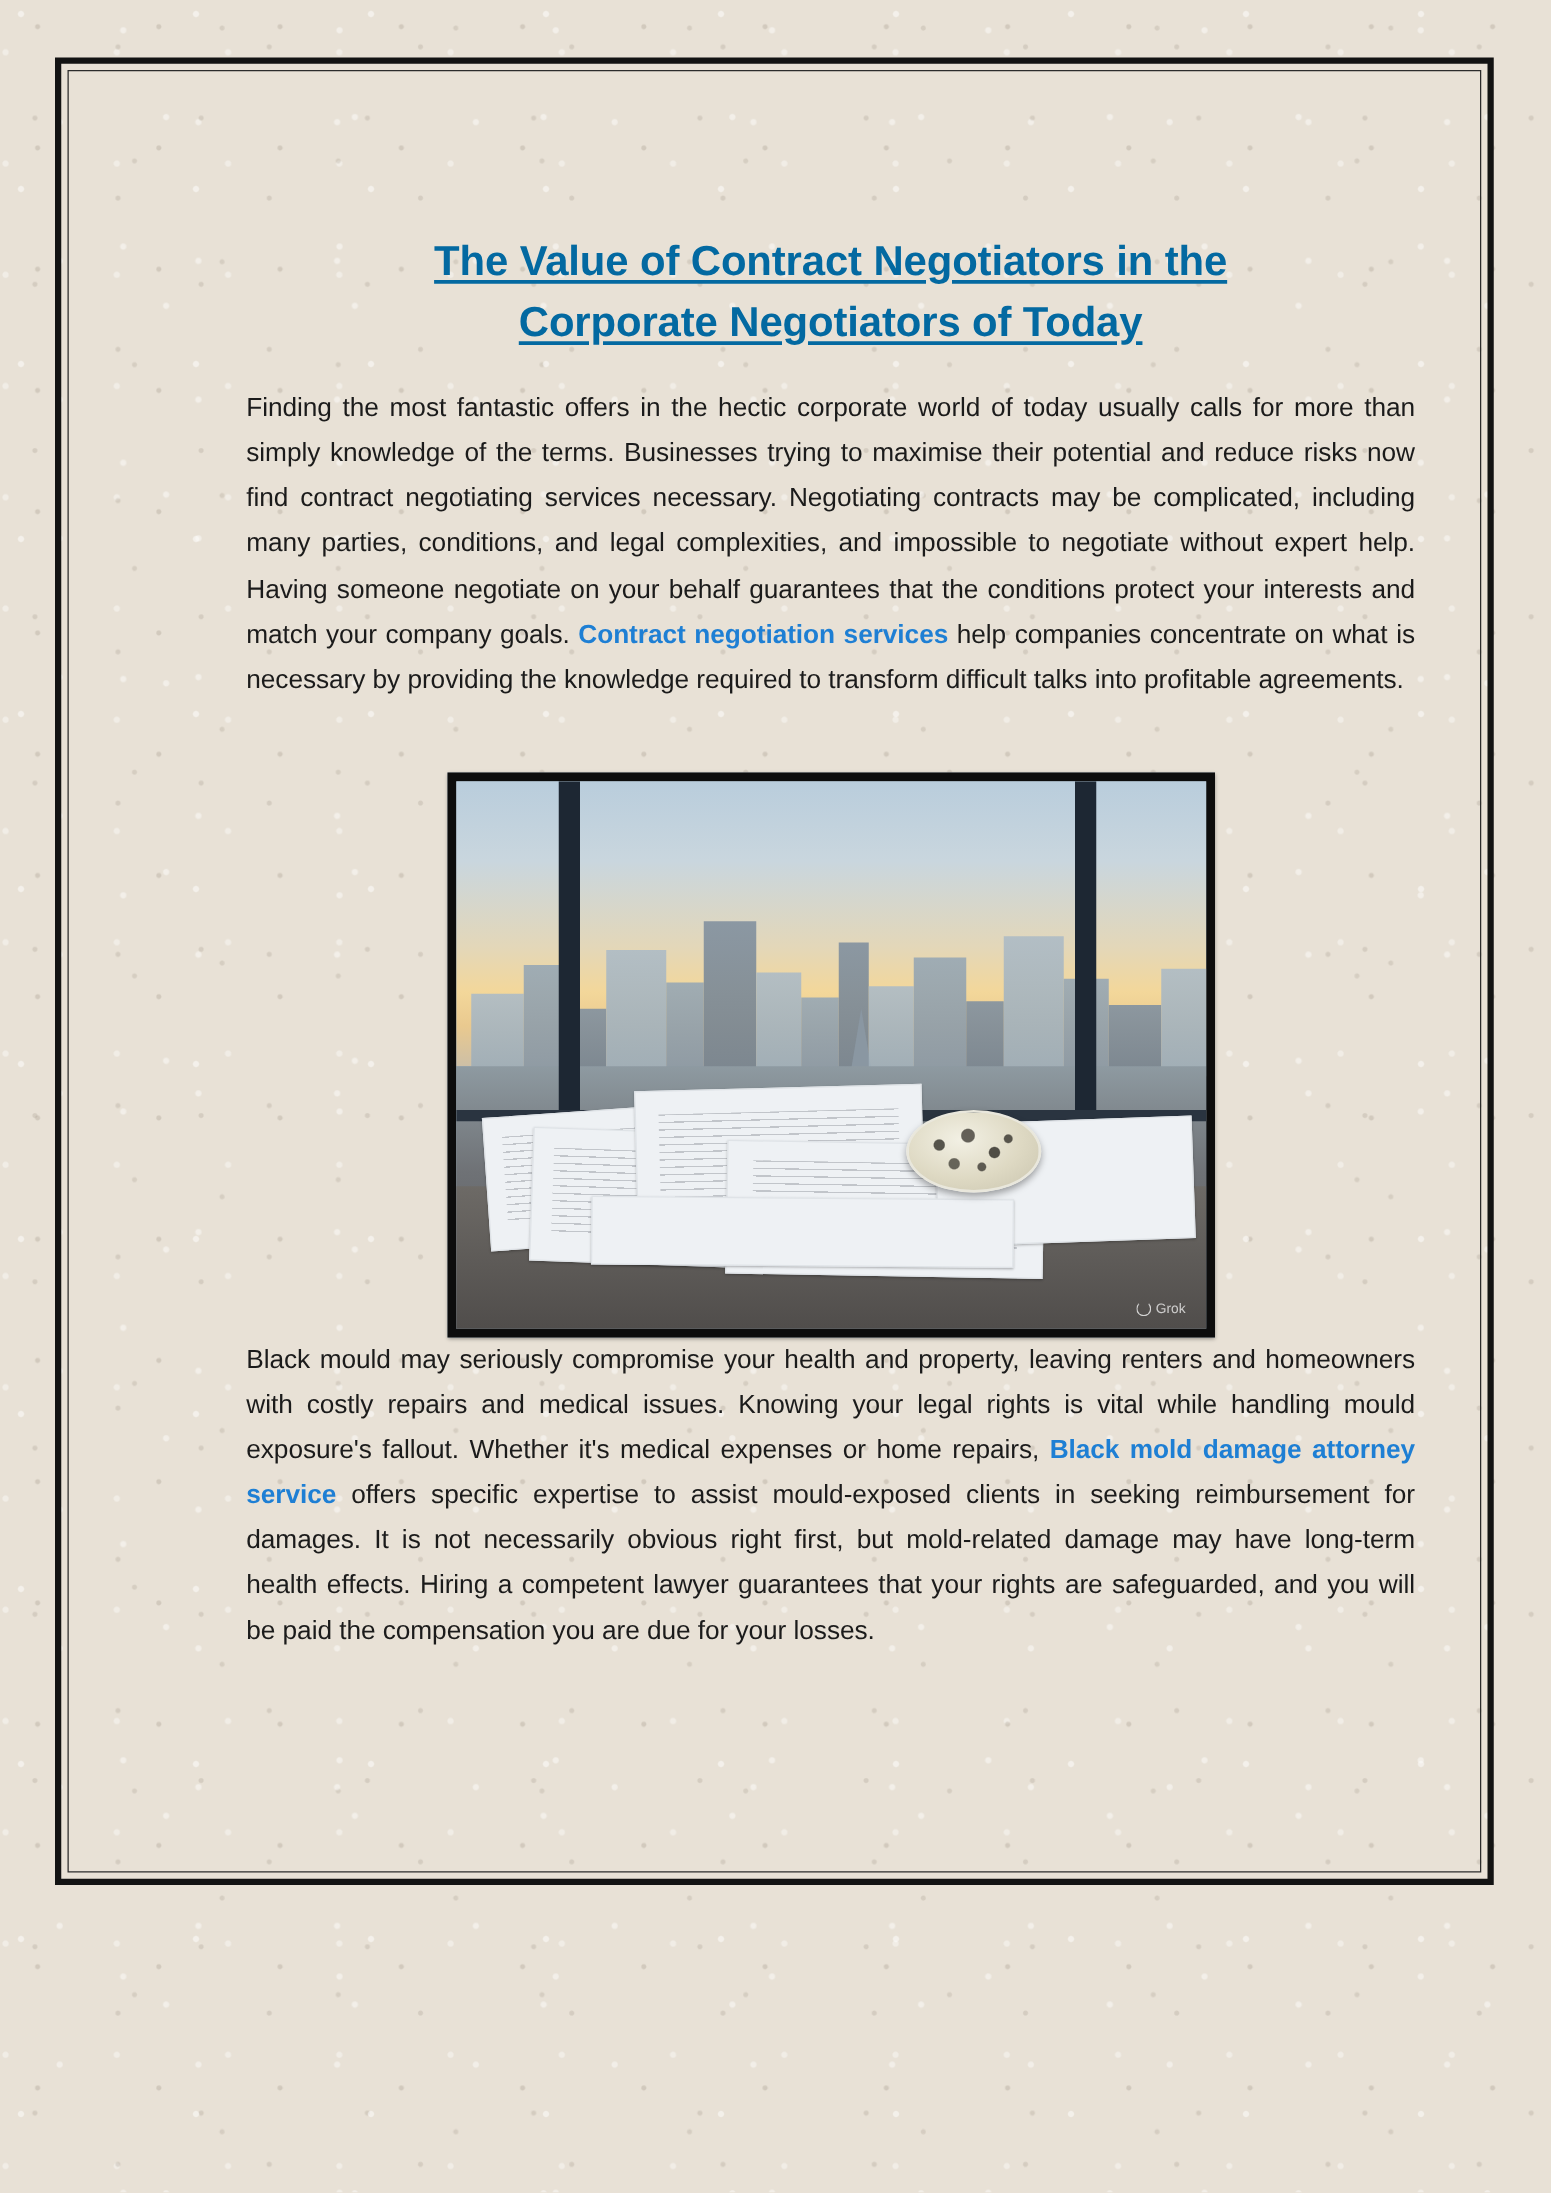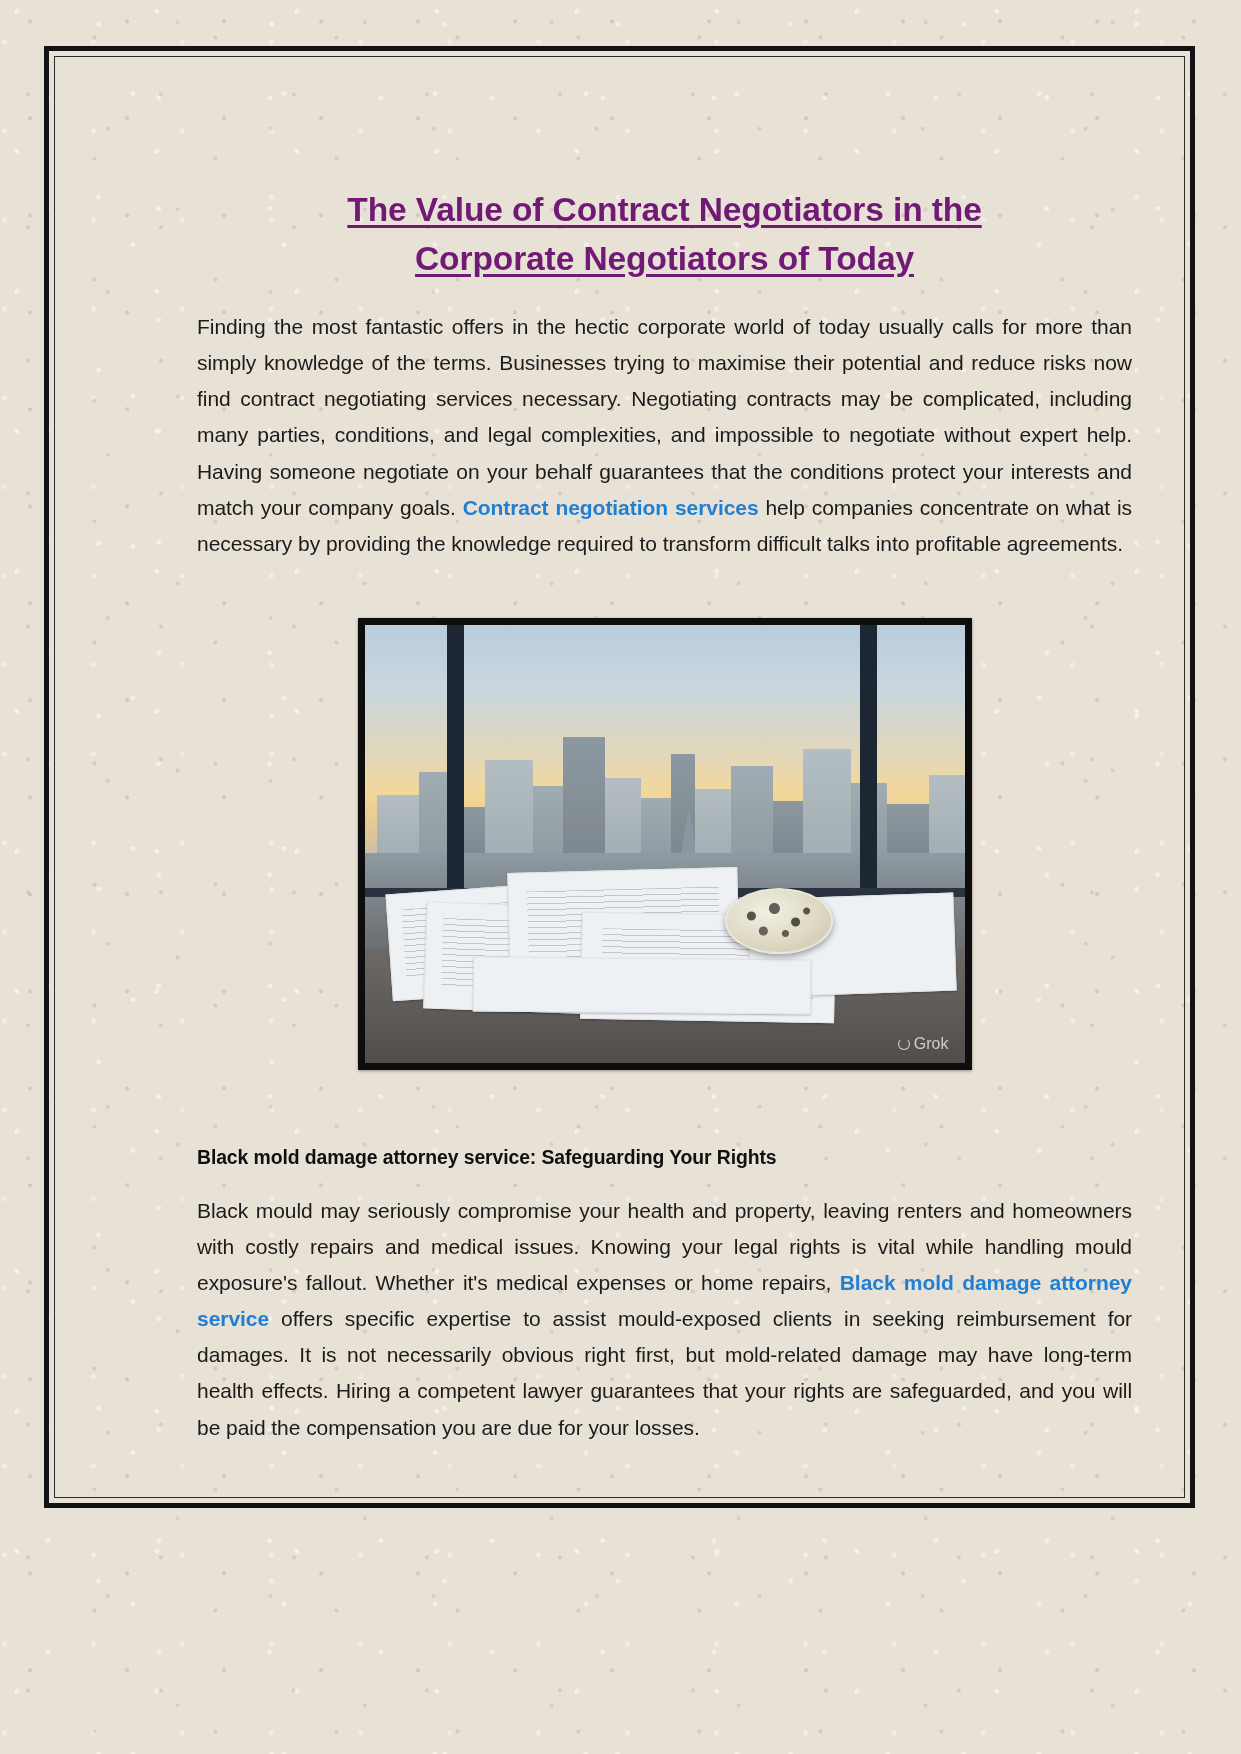--- a/index.html
+++ b/index.html
@@ -55,21 +55,21 @@
     position: absolute;
     left: 148px;
     top: 135px;
     width: 935px;
   }
   h1.doc-title {
     font-size: 33.5px;
     line-height: 1.45;
     font-weight: bold;
     text-align: center;
-    color: #701a75;
+    color: #0369a1;
     margin: 0 0 26px 0;
     letter-spacing: -0.1px;
   }
   h1.doc-title span.u {
     text-decoration: underline;
     text-underline-offset: 4px;
   }
   p.body-text {
     font-size: 21px;
     line-height: 1.72;
@@ -199,21 +199,21 @@
       radial-gradient(circle at 33% 70%, #514e45 0 4px, transparent 5px),
       radial-gradient(circle at 80% 30%, #3f3d36 0 3px, transparent 4px),
       radial-gradient(circle at 57% 75%, #46433c 0 3px, transparent 4px);
     opacity: .85;
   }
   .watermark {
     position: absolute;
     right: 16px;
     bottom: 10px;
     color: rgba(235,235,235,.8);
-    font-size: 16px;
+    font-size: 11px;
     display: flex;
     align-items: center;
     gap: 4px;
     font-family: "Liberation Sans", sans-serif;
   }
   .watermark .glyph {
     display: inline-block;
     width: 10px; height: 10px;
     border: 1.6px solid rgba(235,235,235,.85);
     border-radius: 50%;
@@ -283,20 +283,19 @@
 
         <div class="dish"></div>
 
         <div class="watermark">
           <span class="glyph"></span>
           <span>Grok</span>
         </div>
       </div>
     </figure>
 
-    <h2 class="sub-head">Black mold damage attorney service: Safeguarding Your Rights</h2>
 
     <p class="body-text">
       <span>Black mould may seriously compromise your health and property, leaving renters and homeowners with costly repairs and medical issues. Knowing your legal rights is vital while handling mould exposure's fallout. Whether it's medical expenses or home repairs, </span><a class="link" href="#">Black mold damage attorney service</a><span> offers specific expertise to assist mould-exposed clients in seeking reimbursement for damages. It is not necessarily obvious right first, but mold-related damage may have long-term health effects. Hiring a competent lawyer guarantees that your rights are safeguarded, and you will be paid the compensation you are due for your losses.</span>
     </p>
 
   </div>
 </div>
 
 </body></html>

